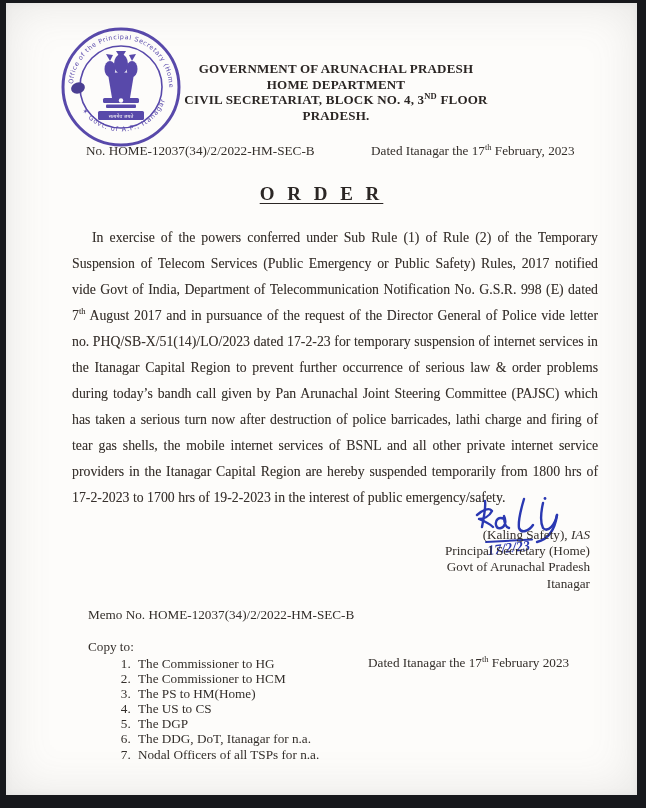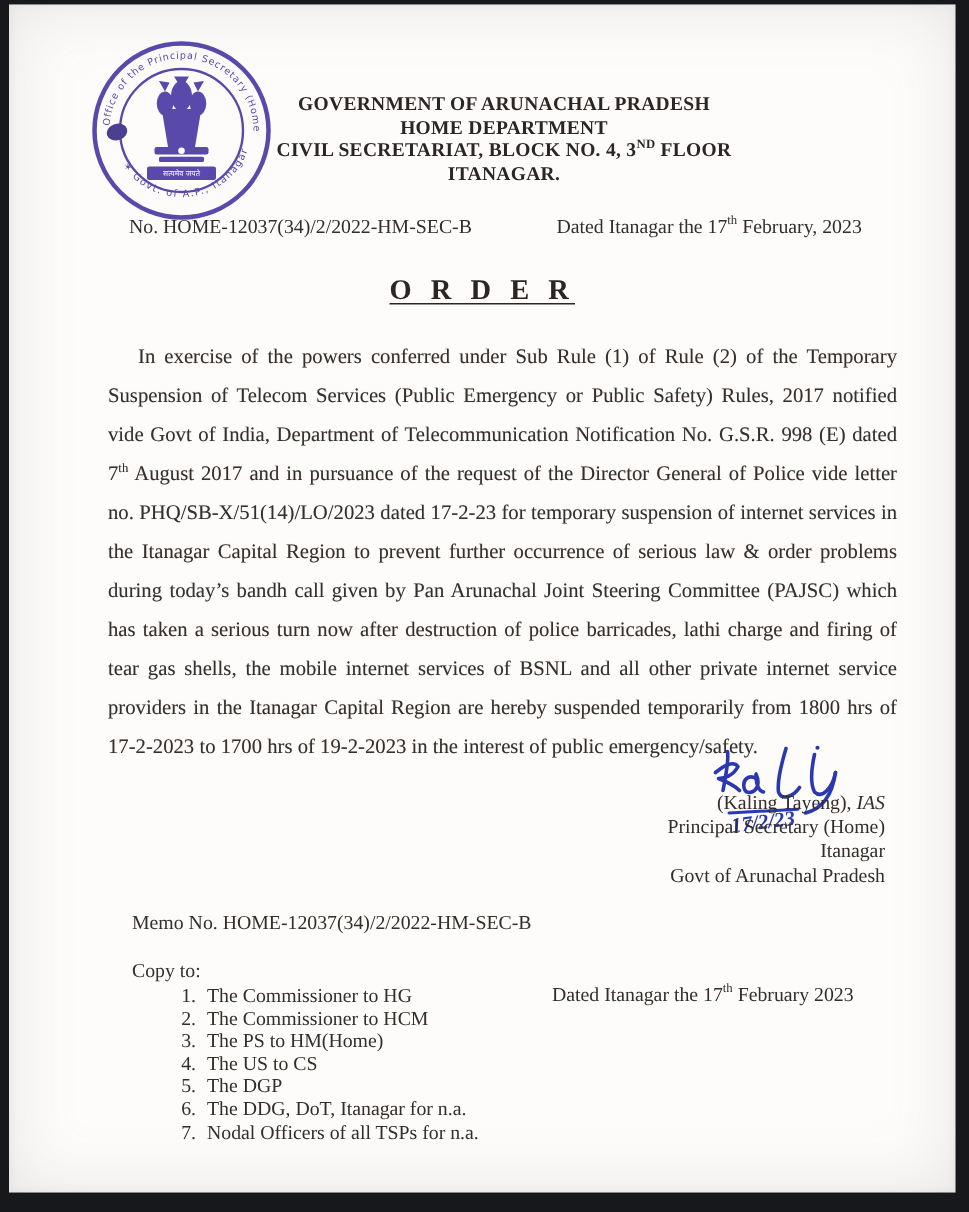--- a/index.html
+++ b/index.html
@@ -100,21 +100,21 @@
     <circle cx="63" cy="76.5" r="2.2" fill="#fdfcfa"></circle>
     <text x="63" y="93.5" text-anchor="middle" font-size="5" fill="#fdfcfa" font-family="'DejaVu Sans', sans-serif">सत्यमेव जयते</text>
 
     <ellipse cx="20" cy="64" rx="7" ry="5.5" transform="rotate(-18 20 64)" fill="#3c2f8a"></ellipse>
   </svg>
 
   <div class="letterhead">
     <div>GOVERNMENT OF ARUNACHAL PRADESH</div>
     <div>HOME DEPARTMENT</div>
     <div><span>CIVIL SECRETARIAT, BLOCK NO. 4, 3</span><sup>ND</sup><span> FLOOR</span></div>
-    <div>ITANAGAR.</div>
+    <div>PRADESH.</div>
   </div>
 
   <div class="refrow" id="ref-row">
     <span class="num">No. HOME-12037(34)/2/2022-HM-SEC-B</span>
     <span class="date"><span>Dated Itanagar  the 17</span><sup>th</sup><span> February, 2023</span></span>
   </div>
 
   <div class="order-heading">O R D E R</div>
 
   <p class="order-body"><span>In exercise of the powers conferred under Sub Rule (1) of Rule (2) of the Temporary Suspension of Telecom Services (Public Emergency or Public Safety) Rules, 2017 notified vide Govt of India, Department of Telecommunication Notification No. G.S.R. 998 (E) dated  7</span><sup>th</sup><span> August 2017 and in pursuance of the request of the Director General of Police vide letter no. PHQ/SB-X/51(14)/LO/2023 dated 17-2-23 for temporary suspension of internet services in the Itanagar Capital Region to prevent further occurrence of serious law &amp; order problems during today’s bandh call given by Pan Arunachal Joint Steering Committee (PAJSC) which has taken a serious turn now after destruction of police barricades, lathi charge and firing of tear gas shells, the mobile internet services of BSNL and all other private internet service providers in the Itanagar Capital Region are hereby suspended temporarily from 1800 hrs of 17-2-2023 to 1700 hrs of 19-2-2023 in the interest of public emergency/safety.</span></p>
@@ -127,24 +127,24 @@
       <path d="M80,6 C77,16 74,28 75,35 C77,41 85,38 89,32"></path>
       <path d="M99,10 C97,19 96,29 99,35 C104,40 111,32 113,22"></path>
       <path d="M113,22 C111,36 105,46 93,49"></path>
       <circle cx="101" cy="5.5" r="1.4" fill="#2a38b2" stroke="none"></circle>
       <path d="M42,49 L88,46.5" stroke-width="2"></path>
     </g>
     <text x="44" y="62" font-size="14" font-style="italic" font-weight="bold" font-family="'Liberation Serif', serif" transform="rotate(-7 44 62)" fill="#2a38b2">17/2/23</text>
   </svg>
 
   <div class="sig-block">
-    <div><span>(Kaling Tayeng), </span><i>IAS</i></div>
+    <div><span>(Kaling Safety), </span><i>IAS</i></div>
     <div>Principal Secretary (Home)</div>
+    <div>Govt of Arunachal Pradesh</div>
     <div>Itanagar</div>
-    <div>Govt of Arunachal Pradesh</div>
   </div>
 
   <div class="refrow" id="memo-row">
     <span class="num">Memo No. HOME-12037(34)/2/2022-HM-SEC-B</span>
     <span class="date"><span>Dated Itanagar  the 17</span><sup>th</sup><span> February 2023</span></span>
   </div>
 
   <div class="copy-label">Copy to:</div>
   <ol class="copy-list">
     <li>The Commissioner to HG</li>

